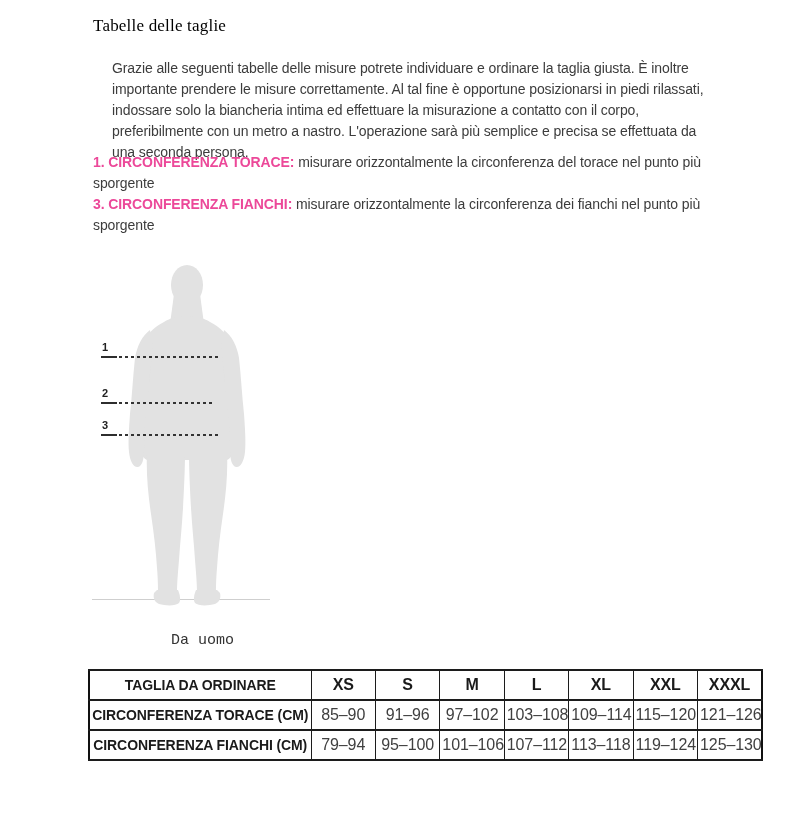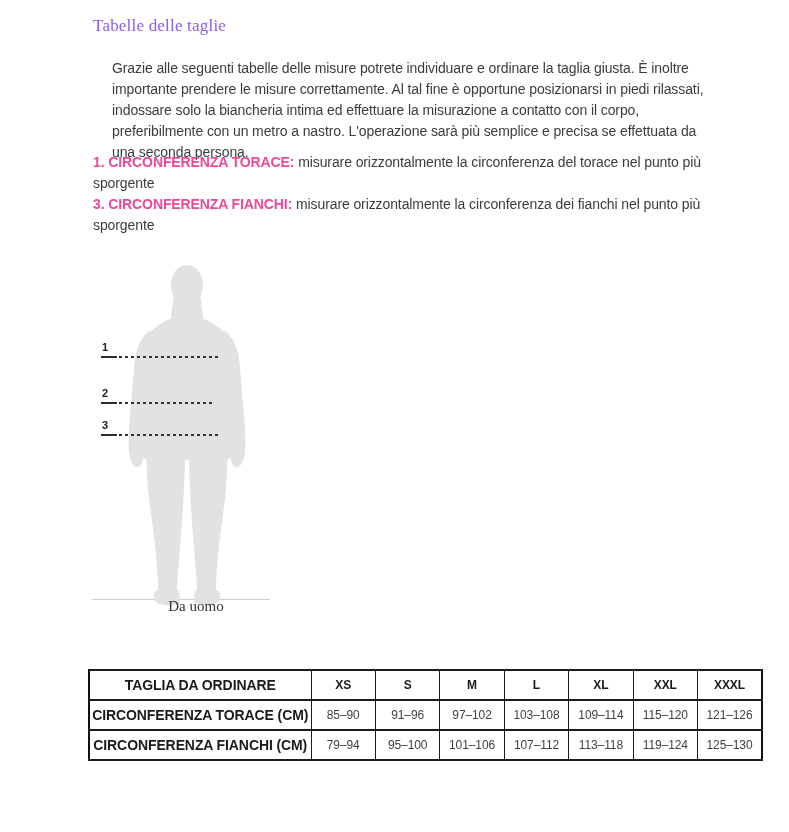--- a/index.html
+++ b/index.html
@@ -4,21 +4,21 @@
 <style>
   html,body { margin:0; padding:0; background:#ffffff; }
   .page {
     position:relative; width:789px; height:832px; background:#ffffff;
     font-family:"Liberation Sans", sans-serif; color:#3d3d3d; overflow:hidden;
   }
   
   .title {
     position:absolute; left:93px; top:16px; margin:0;
     font-family:"Liberation Serif","DejaVu Serif",serif;
-    font-size:17px; font-weight:400; color:#8b5cf6; letter-spacing:0.2px;
+    font-size:17px; font-weight:400; color:#000000; letter-spacing:0.2px;
   }
   
   .intro {
     position:absolute; left:104px; top:50px; width:600px; margin:8px;
     font-size:14px; line-height:21px; letter-spacing:-0.1px; color:#3c3c3c;
   }
   
   .instructions {
     position:absolute; left:93px; top:152px; width:615px;
     font-size:14px; line-height:21px; letter-spacing:-0.1px; color:#3c3c3c;
@@ -33,31 +33,31 @@
   .m-num {
     position:absolute; left:1px; top:0; font-size:11px; font-weight:700; color:#222222;
     line-height:13px;
   }
   .m-dash {
     position:absolute; left:0; right:0; bottom:0; height:2px;
     background:repeating-linear-gradient(90deg,#333333 0 3px,transparent 3px 6px);
   }
   .m-solid { position:absolute; left:0; bottom:0; width:16px; height:2px; background:#2d2d2d; }
   .caption {
-    position:absolute; left:158px; top:598px; width:76px; text-align:center;
-    font-family:Liberation Serif, serif; font-size:15px; color:#333333;
+    position:absolute; left:158px; top:632px; width:76px; text-align:right;
+    font-family:Liberation Mono, monospace; font-size:15px; color:#333333;
   }
   
   .size-table {
     position:absolute; left:88px; top:669px; width:675px;
     border-collapse:collapse; table-layout:fixed; border:2px solid #111111;
   }
   .size-table th, .size-table td {
     border:1px solid #1c1c1c; border-top-width:2px; border-bottom-width:2px;
-    height:28px; text-align:center; font-size:12px; padding:0 2px;
+    height:28px; text-align:center; font-size:16px; padding:0 2px;
     letter-spacing:-0.1px; overflow:hidden; white-space:nowrap;
   }
   .size-table th { font-weight:700; color:#1a1a1a; }
   .size-table td { font-weight:400; color:#404040; }
   .size-table .lbl { text-align:center; font-weight:700; color:#1a1a1a; font-size:14px; }
 </style>
 </head>
 <body>
 
 <div class="page">

